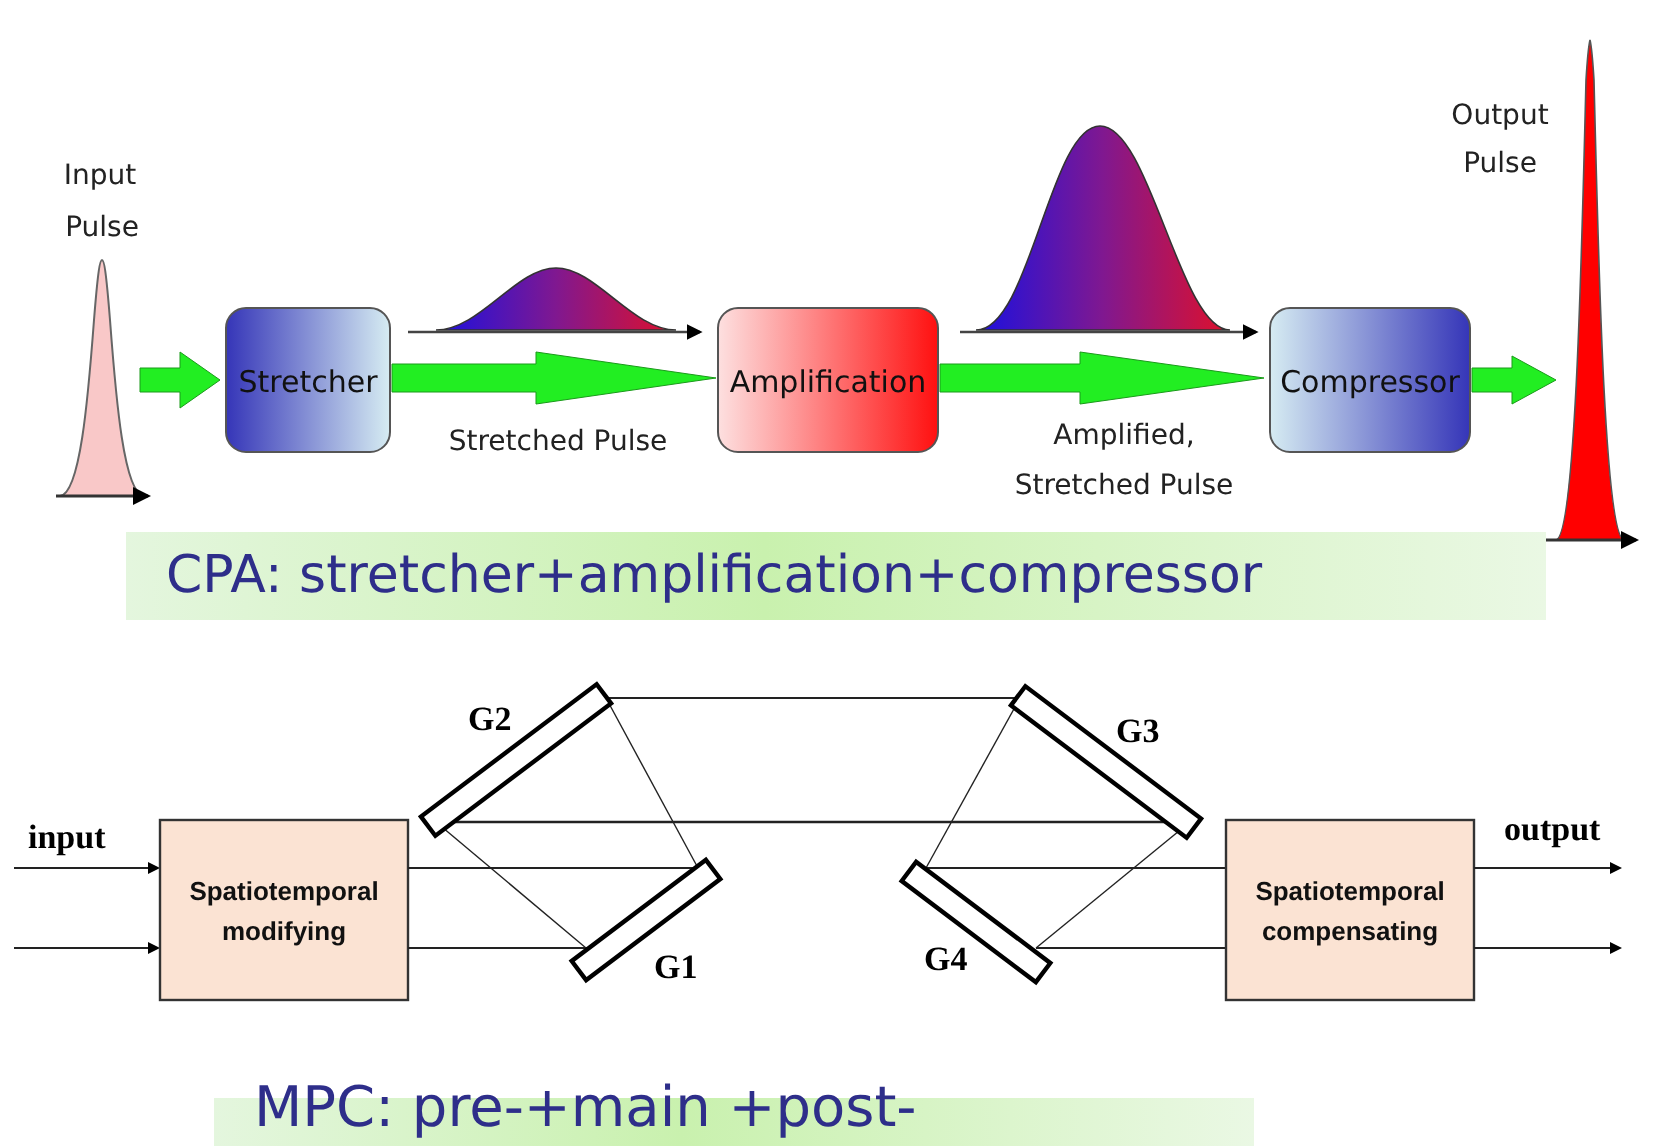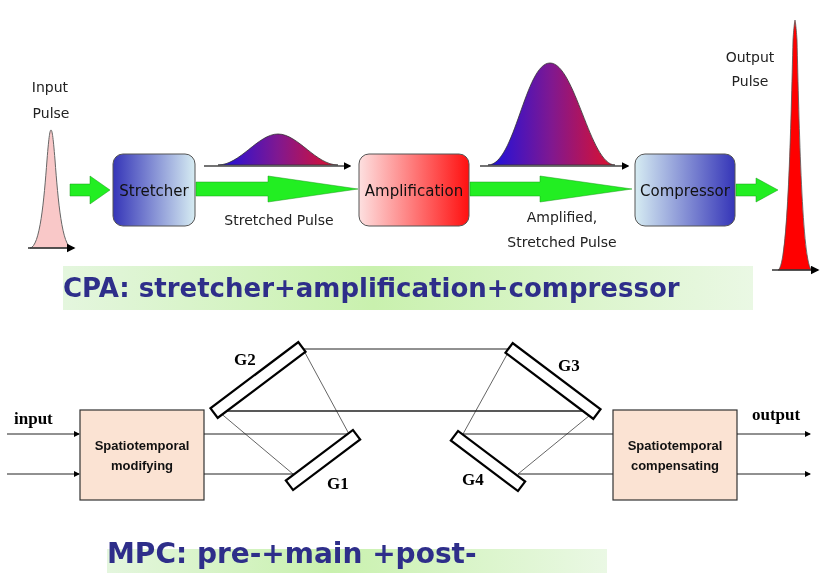--- a/index.html
+++ b/index.html
@@ -1,21 +1,21 @@
 <!DOCTYPE html>
 <html><head>
 <meta charset="utf-8">
 <style>
   html, body { margin: 0; padding: 0; background: #ffffff; }
   body { width: 835px; height: 573px; position: relative; overflow: hidden; font-family: "DejaVu Sans", sans-serif; }
   svg { position: absolute; left: 0; top: 0; }
   .cpa-label { font-family: "DejaVu Sans", sans-serif; font-size: 14px; fill: #222; }
   .box-label { font-family: "DejaVu Sans", sans-serif; font-size: 15px; fill: #111; }
-  .banner { position: absolute; display: flex; align-items: center; padding-left: 0;
-            font-family: "DejaVu Sans", sans-serif; font-weight: bold; color: #2e2e8a; }
+  .banner { position: absolute; display: flex; align-items: center; padding-left: 20px;
+            font-family: "DejaVu Sans", sans-serif; font-weight: normal; color: #2e2e8a; }
   .banner-cpa { left: 63px; top: 266px; width: 690px; height: 44px; font-size: 26px;
                 background: linear-gradient(90deg, #e4f6de 0%, #c9f1ae 45%, #eaf8e4 100%); }
   .banner-mpc { left: 107px; top: 517px; width: 500px; height: 42px; font-size: 28px;
                 background: linear-gradient(90deg, #e4f6de 0%, #c9f1ae 45%, #eaf8e4 100%); margin-top: 32px; }
   .grating-label { font-family: "Liberation Serif", serif; font-weight: bold; font-size: 17px; fill: #000; }
   .io-label { font-family: "Liberation Serif", serif; font-weight: bold; font-size: 17px; fill: #000; }
   .st-label { font-family: "Liberation Sans", sans-serif; font-weight: bold; font-size: 13px; fill: #111; }
 </style>
 </head>
 <body>

